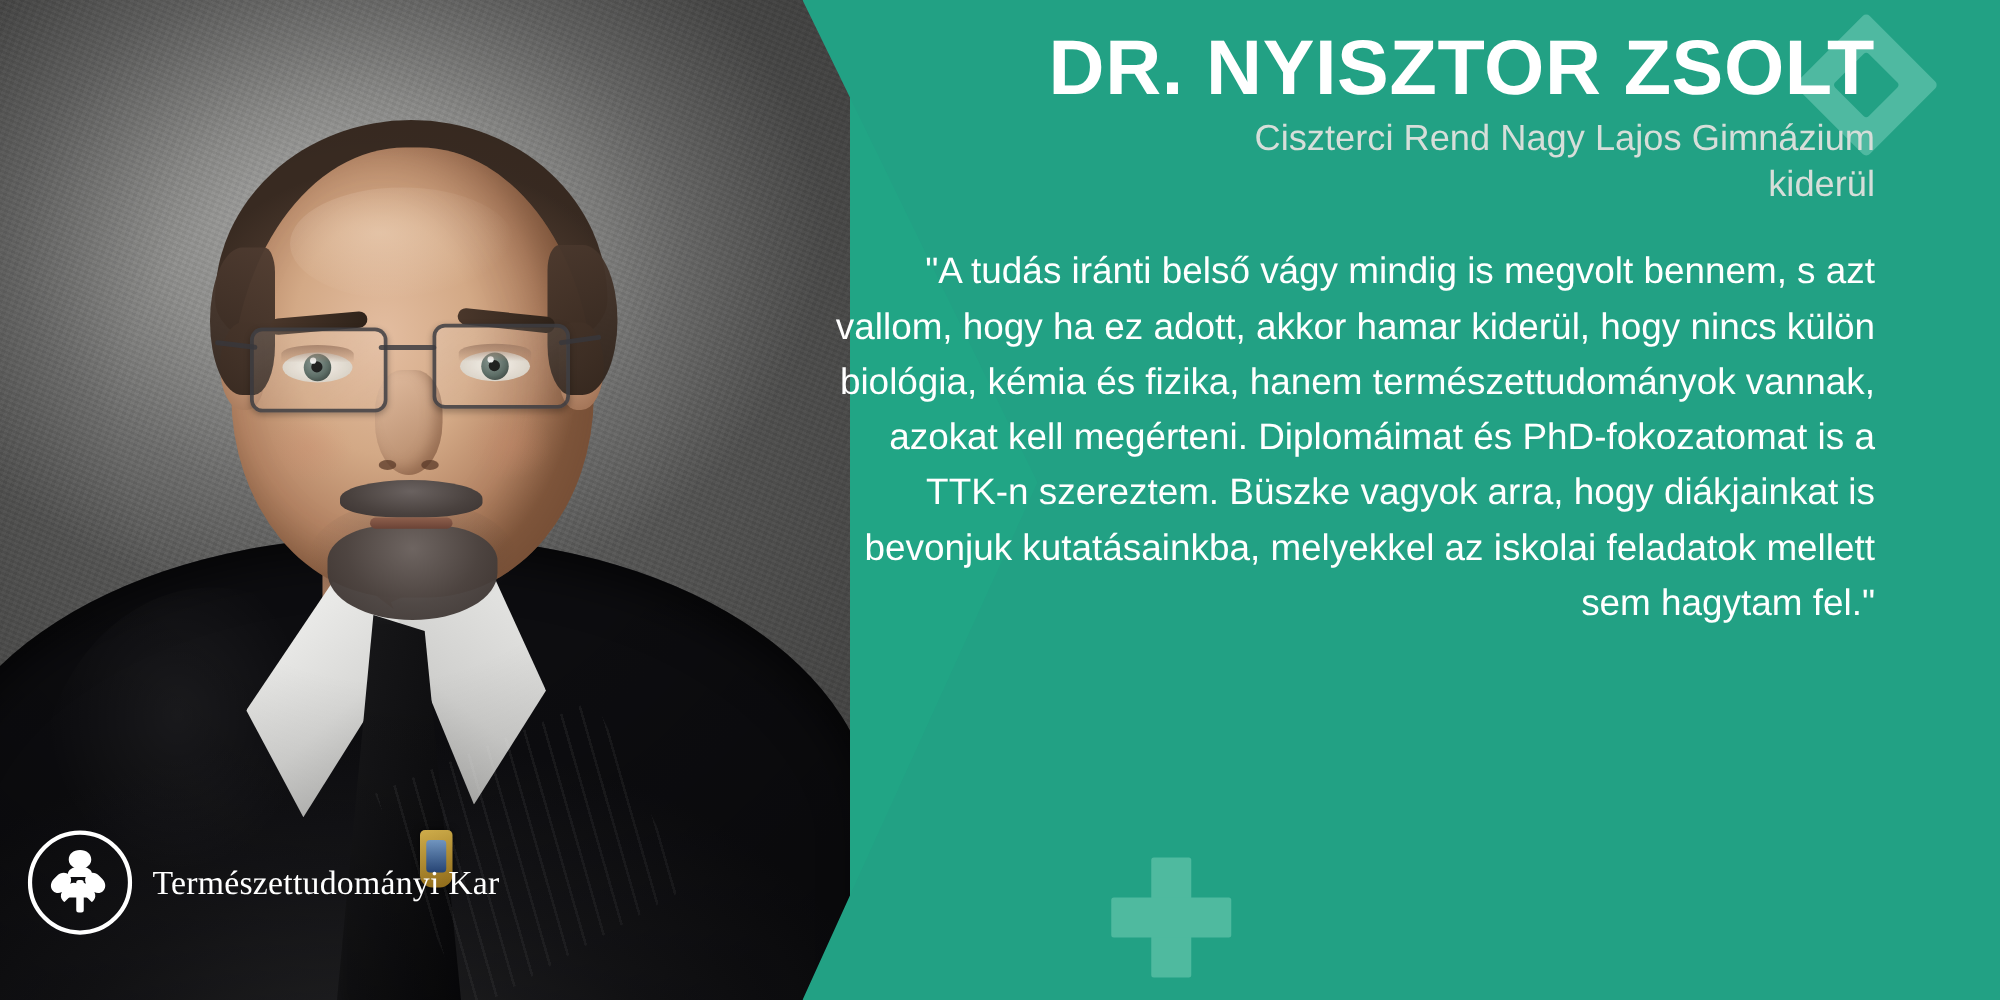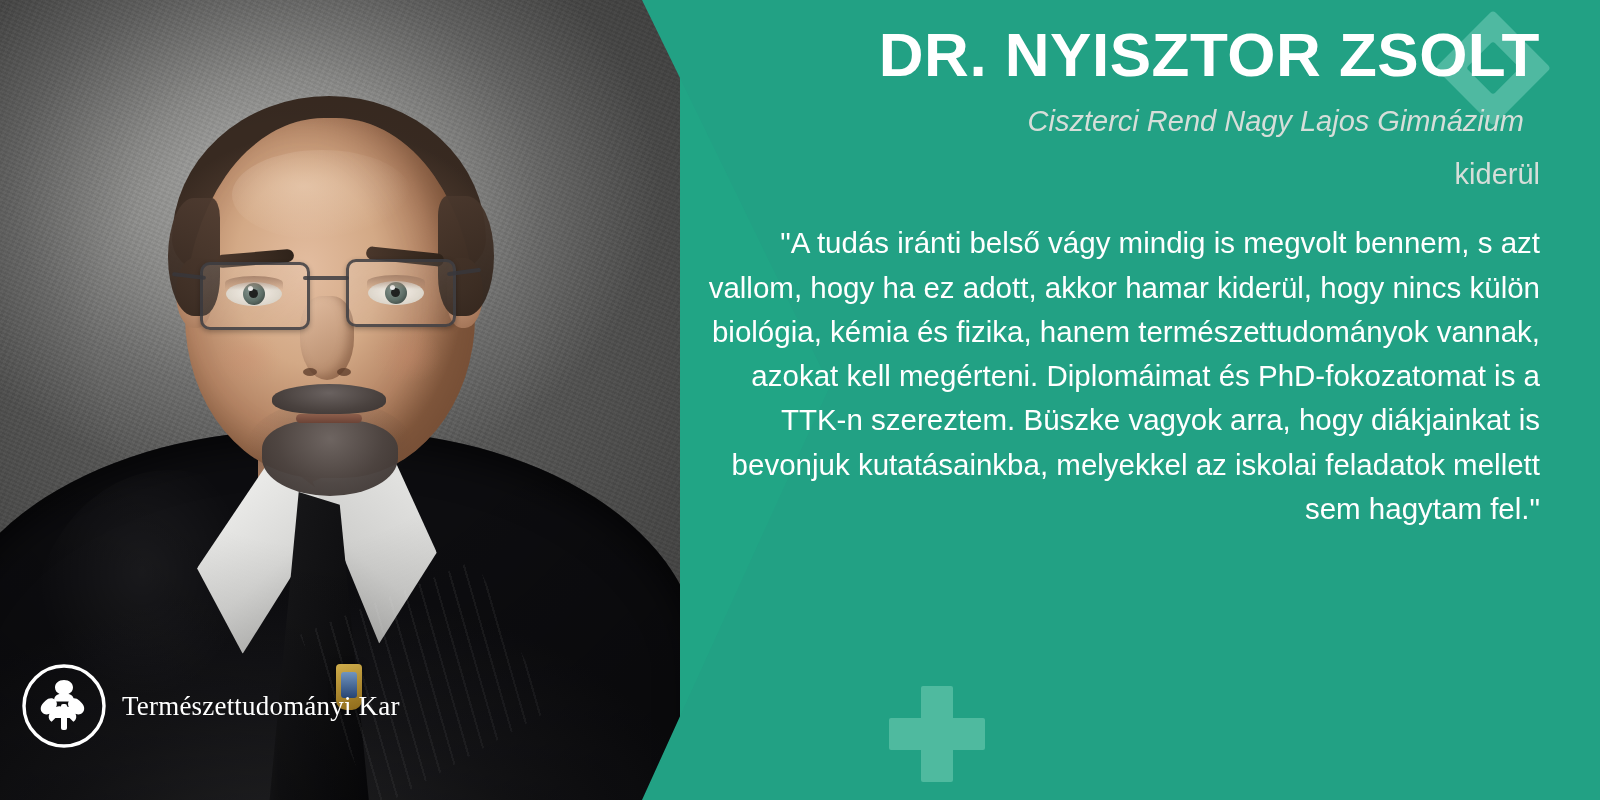--- a/index.html
+++ b/index.html
@@ -282,40 +282,39 @@
     width: 32px; height: 96px; background: #4fba9f; border-radius: 2px;
   }
   #plus-h {
     position: absolute; left: 889px; top: 718px;
     width: 96px; height: 32px; background: #4fba9f; border-radius: 2px;
   }
 
   
   #text-block {
     position: absolute;
-    left: 700px; top: 22px;
+    left: 660px; top: 22px;
     width: 840px;
     text-align: right;
     color: #fff;
   }
   #name {
     font-size: 62px;
     font-weight: 800;
     letter-spacing: .5px;
     line-height: 1.05;
     margin: 0 0 6px 0;
     white-space: nowrap;
   }
   #school {
     font-size: 29px;
     color: #d6ded9;
     line-height: 1.28;
-    margin: 16px;
+    margin: 0;
     font-weight: 400;
-    font-style: italic;
   }
   #role {
     font-size: 29px;
     color: #d6ded9;
     line-height: 1.28;
     margin: 0 0 28px 0;
     font-weight: 400;
   }
   #quote {
     font-size: 29.5px;

